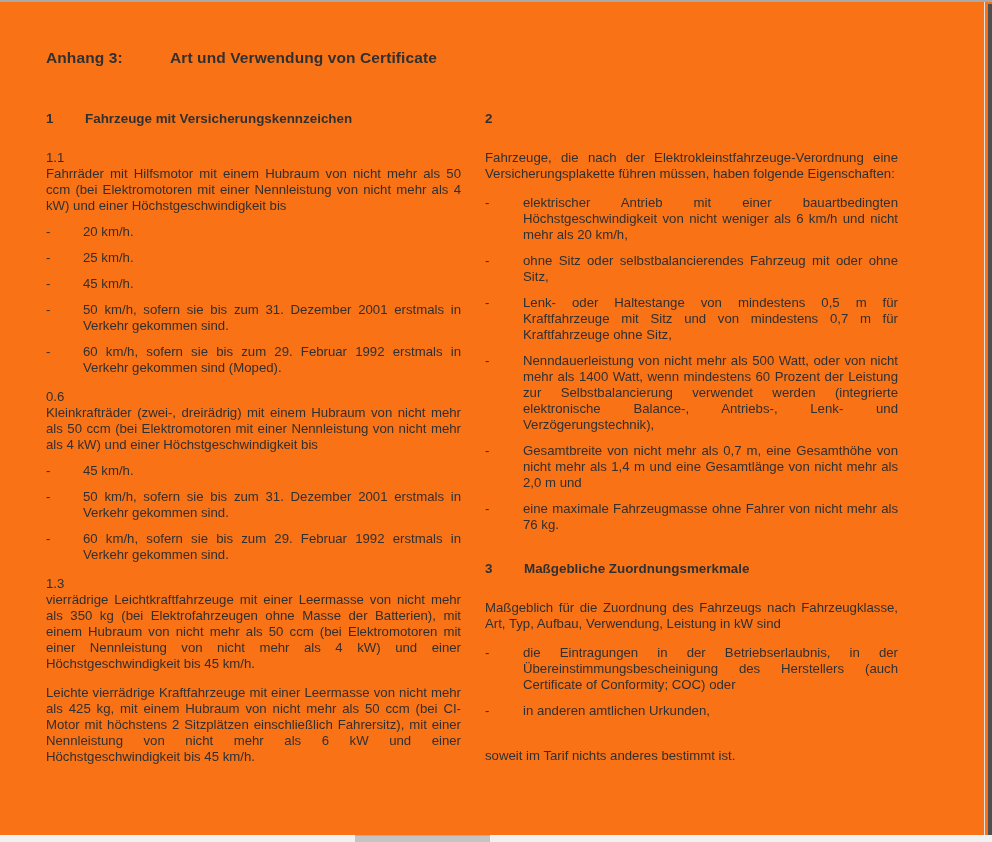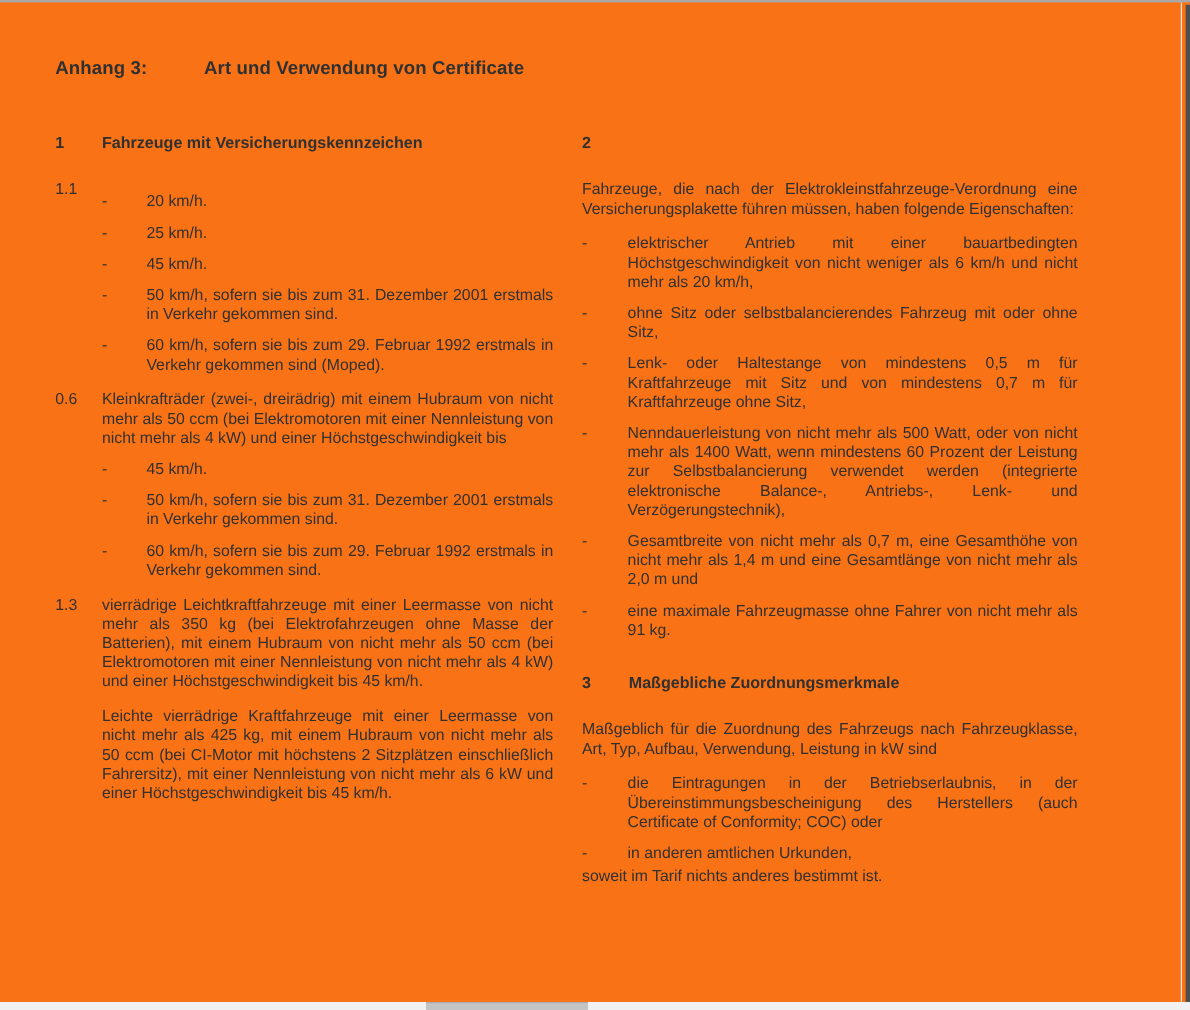--- a/index.html
+++ b/index.html
@@ -30,34 +30,34 @@
   .cols { display: flex; }
   .col-left  { width: 415px; margin-right: 24px; flex-shrink: 0; }
   .col-right { width: 413px; flex-shrink: 0; }
 
   .sec-head { display: flex; font-weight: bold; font-size: 13.4px; line-height: 16px; margin-bottom: 23px; }
   .sec-head .num { width: 39px; flex-shrink: 0; }
 
   p { margin: 0; font-size: 13.2px; line-height: 16px; text-align: justify; }
   .para { margin-bottom: 13px; }
 
-  .item { display: flex; margin-top: 13px; }
+  .item { display: flex; margin-top: 13px; flex-direction: column; }
   .item .num { width: 39px; flex-shrink: 0; font-size: 13.2px; line-height: 16px; }
   .item .body { flex: 1; min-width: 0; }
   .item .body p + p { margin-top: 13px; }
 
   .bullet { display: flex; margin-top: 10px; }
   .bullet .dash { width: 37px; flex-shrink: 0; font-size: 13.2px; line-height: 16px; }
   .bullet p { flex: 1; min-width: 0; }
 
   .col-right .bullet .dash { width: 38px; }
   .col-right .bullet { margin-top: 10px; }
 
   .sec-gap { margin-top: 28px; }
-  .outro { margin-top: 3px; }
+  .outro { margin-top: 29px; }
 </style>
 </head>
 <body>
 
 <div class="viewer">
 
   <div class="page">
 
     <div class="doc-title">
       <span class="t-label">Anhang 3:</span>
@@ -70,20 +70,21 @@
 
         <div class="sec-head">
           <span class="num">1</span>
           <span class="txt">Fahrzeuge mit Versicherungskennzeichen</span>
         </div>
 
 
         <div class="item">
           <span class="num">1.1</span>
           <div class="body">
+            <p>Fahrräder mit Hilfsmotor mit einem Hubraum von nicht mehr als 50 ccm (bei Elektromotoren mit einer Nennleistung von nicht mehr als 4 kW) und einer Höchstgeschwindigkeit bis</p>
             <div class="bullet">
               <span class="dash">-</span>
               <p>20 km/h.</p>
             </div>
             <div class="bullet">
               <span class="dash">-</span>
               <p>25 km/h.</p>
             </div>
             <div class="bullet">
               <span class="dash">-</span>
@@ -153,21 +154,21 @@
         <div class="bullet">
           <span class="dash">-</span>
           <p>Nenndauerleistung von nicht mehr als 500 Watt, oder von nicht mehr als 1400 Watt, wenn mindestens 60 Prozent der Leistung zur Selbstbalancierung verwendet werden (integrierte elektronische Balance-, Antriebs-, Lenk- und Verzögerungstechnik),</p>
         </div>
         <div class="bullet">
           <span class="dash">-</span>
           <p>Gesamtbreite von nicht mehr als 0,7 m, eine Gesamthöhe von nicht mehr als 1,4 m und eine Gesamtlänge von nicht mehr als 2,0 m und</p>
         </div>
         <div class="bullet">
           <span class="dash">-</span>
-          <p>eine maximale Fahrzeugmasse ohne Fahrer von nicht mehr als 91 kg.</p>
+          <p>eine maximale Fahrzeugmasse ohne Fahrer von nicht mehr als 76 kg.</p>
         </div>
 
         <div class="sec-head sec-gap">
           <span class="num">3</span>
           <span class="txt">Maßgebliche Zuordnungsmerkmale</span>
         </div>
 
         <p class="para">Maßgeblich für die Zuordnung des Fahrzeugs nach Fahrzeugklasse, Art, Typ, Aufbau, Verwendung, Leistung in kW sind</p>
 
         <div class="bullet">

